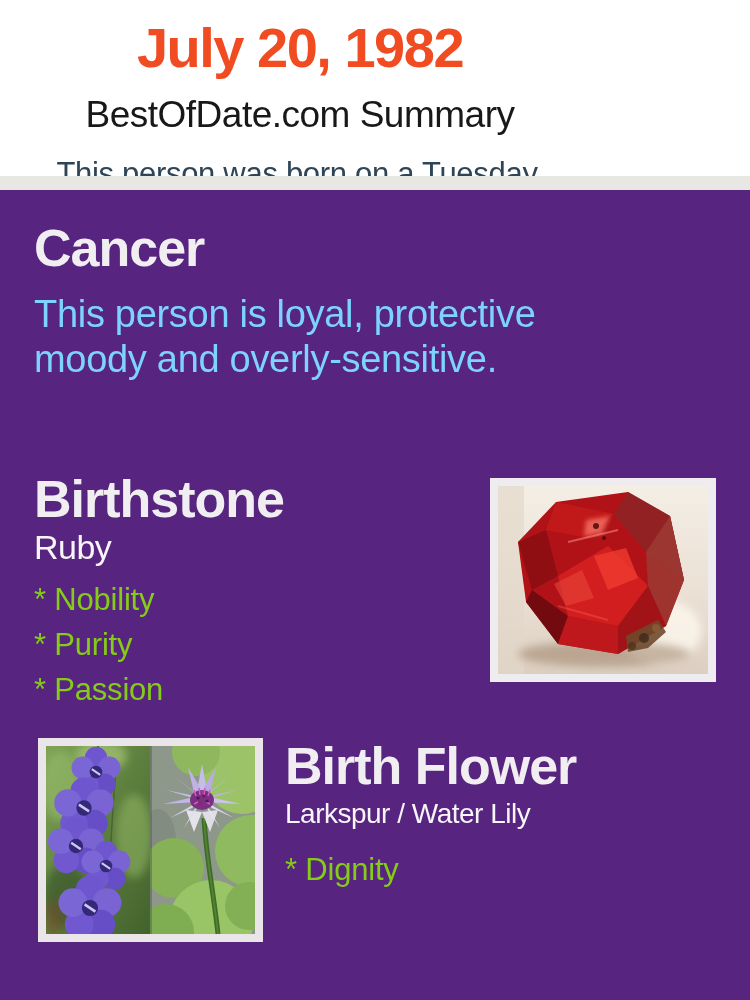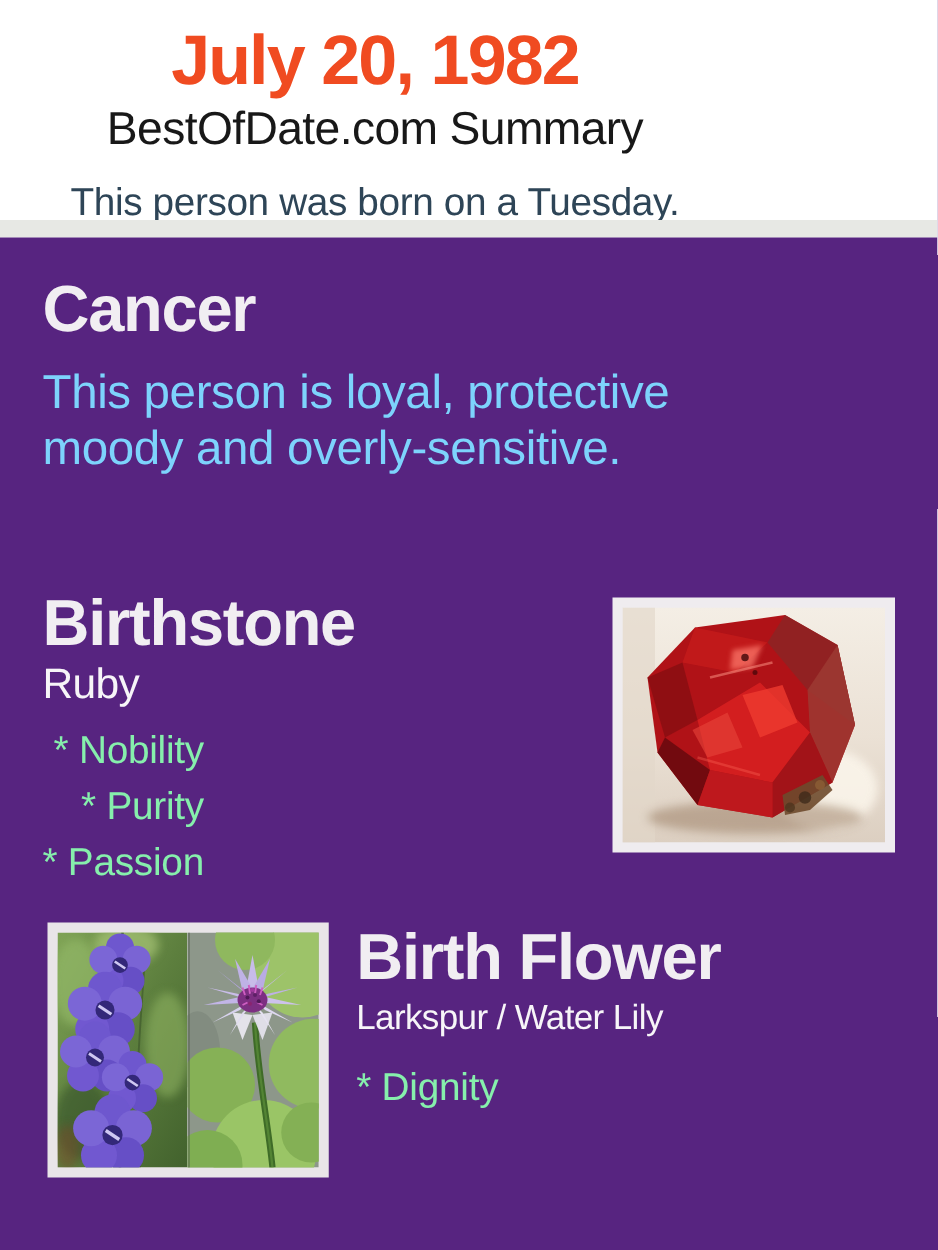--- a/index.html
+++ b/index.html
@@ -3,21 +3,21 @@
 <meta charset="utf-8">
 <style>
   * { margin:0; padding:0; box-sizing:border-box; }
   html,body { background:#ffffff; }
   body { font-family:"Liberation Sans", sans-serif; }
   .page { position:relative; width:750px; height:1000px; margin:0 auto; background:#ffffff; overflow:hidden; }
 
   .header { position:absolute; top:0; left:0; width:600px; height:176px; text-align:center; }
   .date-title { margin-top:19px; font-size:56px; font-weight:700; letter-spacing:-1.5px;
                 line-height:1.05; color:var(--accent-orange, #f04b21); }
-  .site-summary { margin-top:4px; font-size:37px; font-weight:400; letter-spacing:-0.5px;
+  .site-summary { margin-top:16px; font-size:37px; font-weight:400; letter-spacing:-0.5px;
                   color:var(--title-black, #181818); }
   .weekday-note { margin-top:20px; font-size:31px; font-weight:400; letter-spacing:-0.3px;
                   color:var(--note-slate, #2e4557); }
 
   .divider { position:absolute; top:176px; left:0; width:750px; height:14px;
              background:var(--divider-gray, #e7e8e4); }
 
   .panel { position:absolute; top:190px; left:0; width:750px; height:824px;
            background:var(--panel-purple, #572480); color:#ffffff; }
 
@@ -28,21 +28,21 @@
   #bf-heading     { left:285px; top:550px; }
 
   .desc { position:absolute; left:34px; top:102px; width:640px;
           font-size:38px; line-height:45px; letter-spacing:-0.3px; color:#7dd3fc; }
 
   .sub-name { position:absolute; font-weight:400; color:#f7f5f8; letter-spacing:-0.5px; }
   #bs-name { left:34px; top:340px; font-size:34px; line-height:1; }
   #bf-name { left:285px; top:610px; font-size:28px; line-height:1; }
 
   ul.traits { position:absolute; list-style:none; font-size:31px; line-height:31px;
-              letter-spacing:-0.2px; color:#86efac;text-align:right; }
+              letter-spacing:-0.2px; color:#84cc16; }
   #bs-traits { left:34px; top:394px; }
   #bf-traits { left:285px; top:664px; }
   ul.traits li { margin-bottom:14px; }
 
   .photo-frame { position:absolute; padding:8px; }
   #ruby-frame   { left:490px; top:288px; width:226px; height:204px; background:#efecef; }
   #flower-frame { left:38px;  top:548px; width:225px; height:204px; background:#e9e5e8; }
   .photo-frame svg { display:block; }
 </style>
 </head>

